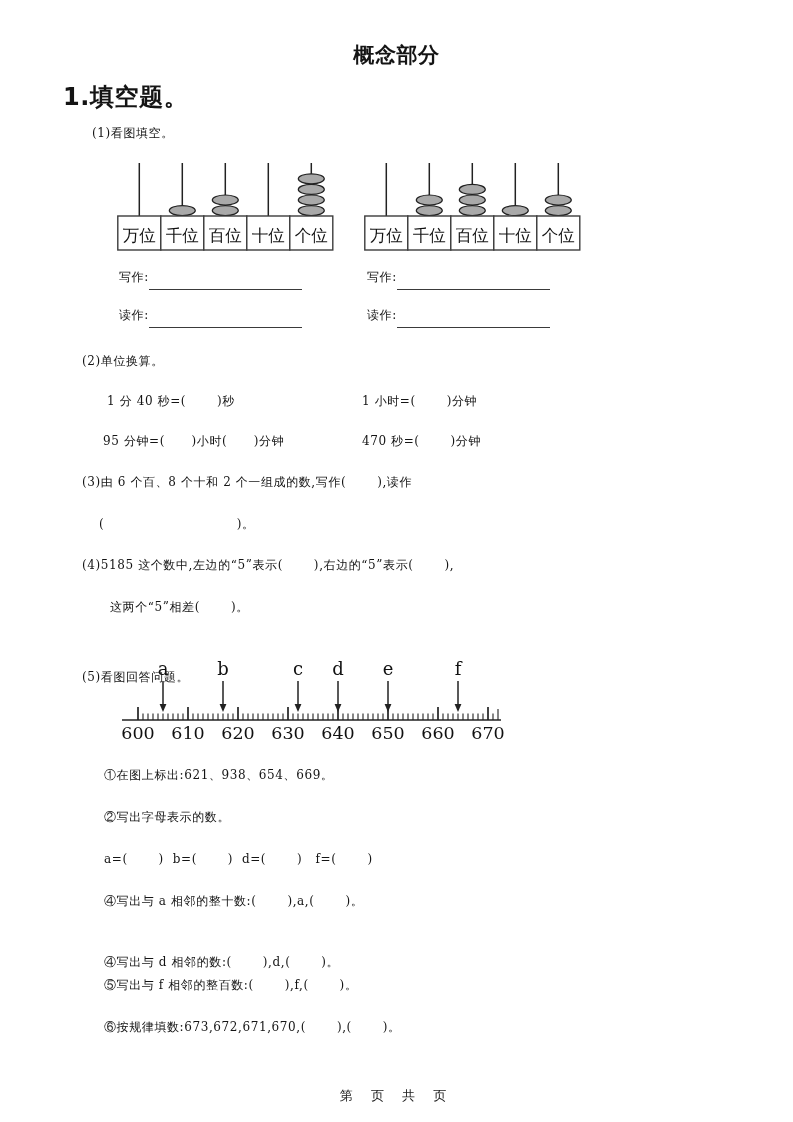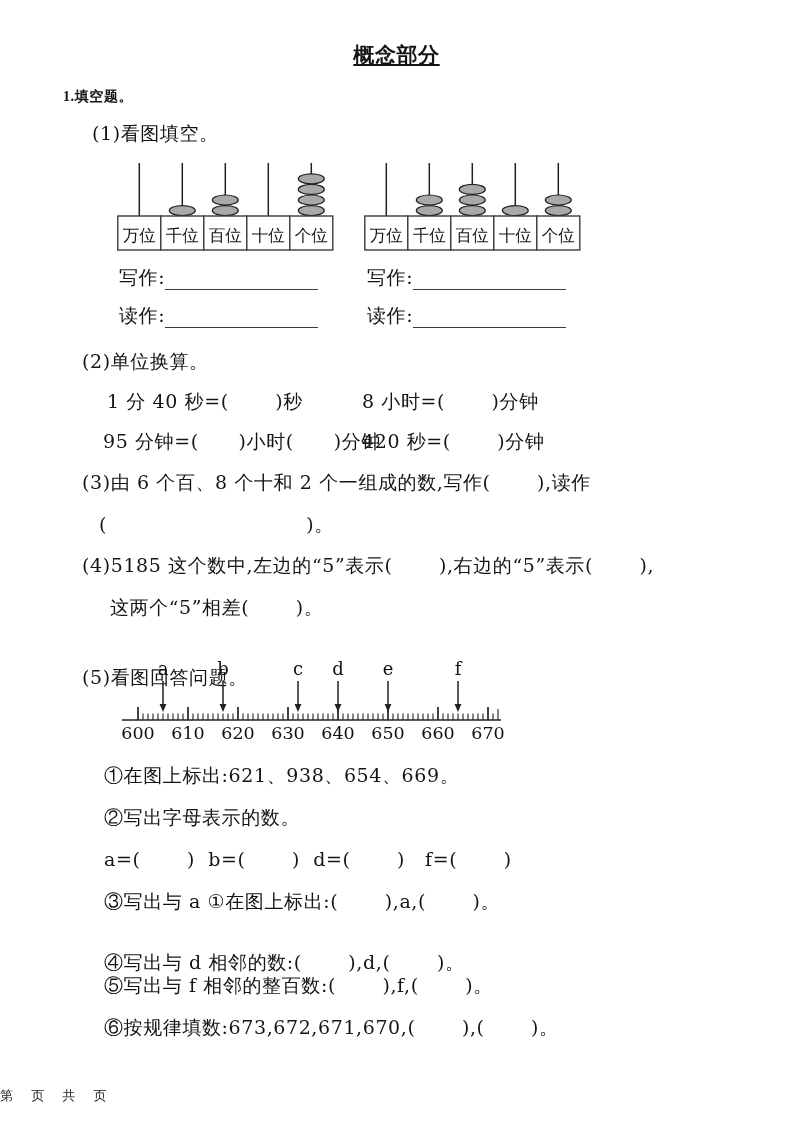--- a/index.html
+++ b/index.html
@@ -1,33 +1,33 @@
 <!DOCTYPE html>
 <html><head>
 <meta charset="utf-8">
 <style>
   html,body{margin:0;padding:0;}
   body{
     width:793px;height:1122px;background:#ffffff;position:relative;
     font-family:"DejaVu Serif", serif;color:#141414;overflow:hidden;
   }
-  .t{position:absolute;font-size:19px;line-height:26px;white-space:pre;letter-spacing:0.6px;}
+  .t{position:absolute;font-size:12px;line-height:26px;white-space:pre;letter-spacing:0.6px;}
   .heading{font-family:"DejaVu Sans", sans-serif;font-weight:bold;}
   .title{width:793px;text-align:center;font-size:21px;}
   .blank{display:inline-block;height:22px;border-bottom:1.7px solid #3a3a3a;vertical-align:bottom;}
   .w153{width:153px;}
-  .footer{width:793px;text-align:left;font-size:13px;letter-spacing:7px;color:#222;}
+  .footer{width:793px;text-align:center;font-size:13px;letter-spacing:7px;color:#222;}
   svg{position:absolute;overflow:visible;}
 </style>
 </head>
 <body>
 
-<div class="t heading title" style="top:42px;left:0;text-decoration:underline;">概念部分</div>
-
-<div class="t heading" style="left:63px;top:84px;font-size:14px;font-family:Liberation Serif, serif;">1.填空题。</div>
+<div class="t heading title" style="top:42px;left:0;">概念部分</div>
+
+<div class="t heading" style="left:63px;top:84px;font-size:24px;">1.填空题。</div>
 
 <div class="t" style="left:92px;top:120px;">(1)看图填空。</div>
 
 <div style="position:absolute;left:117px;top:158px;width:216px;height:96px;">
     <svg id="abacus-left" width="216" height="96">
       <line x1="22.3" y1="5" x2="22.3" y2="58" stroke="#222" stroke-width="1.5"></line>
       <rect x="0.8" y="58" width="43" height="34" fill="#ffffff" stroke="#3c3c3c" stroke-width="1.4"></rect>
       <text x="22.3" y="82.5" text-anchor="middle" font-size="16.5" fill="#111" font-family="DejaVu Serif, serif">万位</text>
       <line x1="65.3" y1="5" x2="65.3" y2="58" stroke="#222" stroke-width="1.5"></line>
       <ellipse cx="65.3" cy="52.6" rx="13" ry="5" fill="#a9a9a9" stroke="#222" stroke-width="1.2"></ellipse>
@@ -78,23 +78,23 @@
     </svg>
   </div>
 
 <div class="t" style="left:119px;top:264px;"><span>写作:</span><span class="blank w153"></span></div>
 <div class="t" style="left:119px;top:302px;"><span>读作:</span><span class="blank w153"></span></div>
 <div class="t" style="left:367px;top:264px;"><span>写作:</span><span class="blank w153"></span></div>
 <div class="t" style="left:367px;top:302px;"><span>读作:</span><span class="blank w153"></span></div>
 
 <div class="t" style="left:82px;top:348px;">(2)单位换算。</div>
 <div class="t" style="left:107px;top:388px;">1 分 40 秒=(       )秒</div>
-<div class="t" style="left:362px;top:388px;">8 小时=(       )分钟</div>
+<div class="t" style="left:362px;top:388px;">1 小时=(       )分钟</div>
 <div class="t" style="left:103px;top:428px;">95 分钟=(      )小时(      )分钟</div>
-<div class="t" style="left:362px;top:428px;">420 秒=(       )分钟</div>
+<div class="t" style="left:362px;top:428px;">470 秒=(       )分钟</div>
 
 <div class="t" style="left:82px;top:469px;">(3)由 6 个百、8 个十和 2 个一组成的数,写作(       ),读作</div>
 <div class="t" style="left:99px;top:511px;">(                              )。</div>
 
 <div class="t" style="left:82px;top:552px;">(4)5185 这个数中,左边的“5”表示(       ),右边的“5”表示(       ),</div>
 <div class="t" style="left:110px;top:594px;">这两个“5”相差(       )。</div>
 
 <div class="t" style="left:82px;top:636px;margin-top:28px;">(5)看图回答问题。</div>
 
 <div style="position:absolute;left:110px;top:660px;width:426px;height:88px;">
@@ -198,18 +198,18 @@
       <polygon points="274.6,44 281.4,44 278,52" fill="#222"></polygon>
       <text x="348" y="15" text-anchor="middle" font-size="18" fill="#111" font-family="DejaVu Serif, serif">f</text>
       <line x1="348" y1="21" x2="348" y2="45" stroke="#222" stroke-width="1.5"></line>
       <polygon points="344.6,44 351.4,44 348,52" fill="#222"></polygon>
     </svg>
   </div>
 
 <div class="t" style="left:104px;top:762px;">①在图上标出:621、938、654、669。</div>
 <div class="t" style="left:104px;top:804px;">②写出字母表示的数。</div>
 <div class="t" style="left:104px;top:846px;text-align:center;">a=(       )  b=(       )  d=(       )   f=(       )</div>
-<div class="t" style="left:104px;top:888px;">③写出与 a ①在图上标出:(       ),a,(       )。</div>
+<div class="t" style="left:104px;top:888px;">④写出与 a 相邻的整十数:(       ),a,(       )。</div>
 <div class="t" style="left:104px;top:930px;margin-top:19px;">④写出与 d 相邻的数:(       ),d,(       )。</div>
 <div class="t" style="left:104px;top:972px;">⑤写出与 f 相邻的整百数:(       ),f,(       )。</div>
 <div class="t" style="left:104px;top:1014px;">⑥按规律填数:673,672,671,670,(       ),(       )。</div>
 
 <div class="t footer" style="left:0;top:1083px;">第 页 共 页</div>
 
 </body></html>

